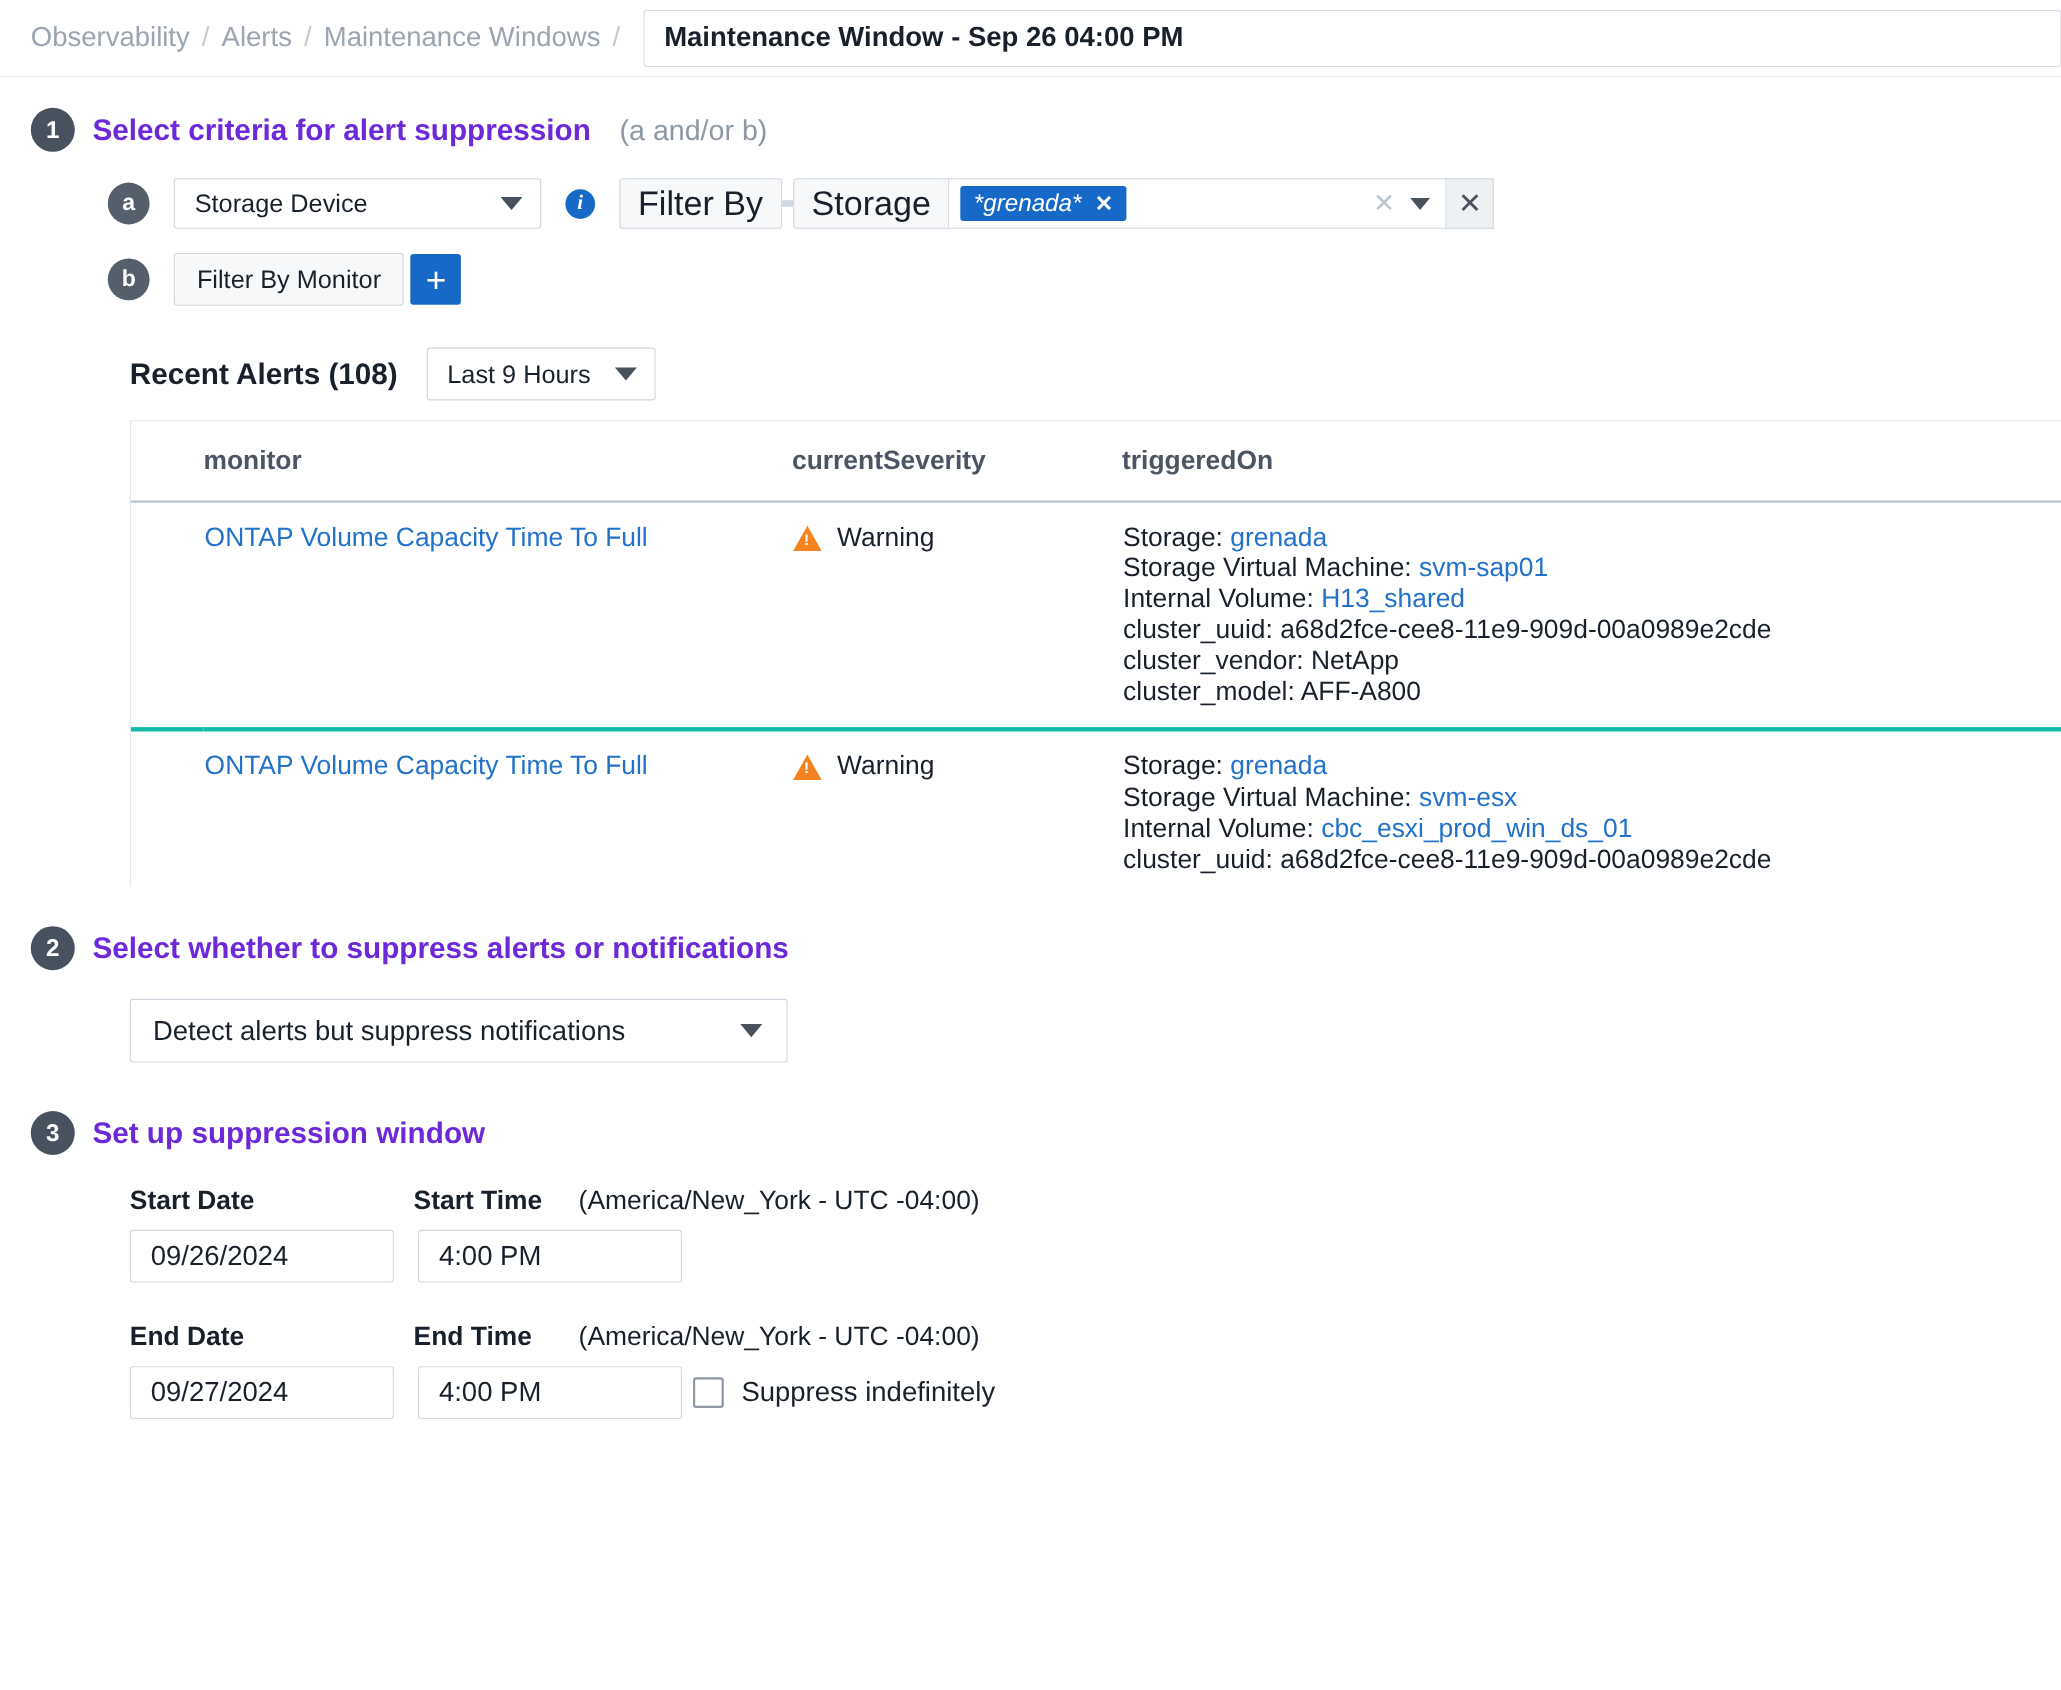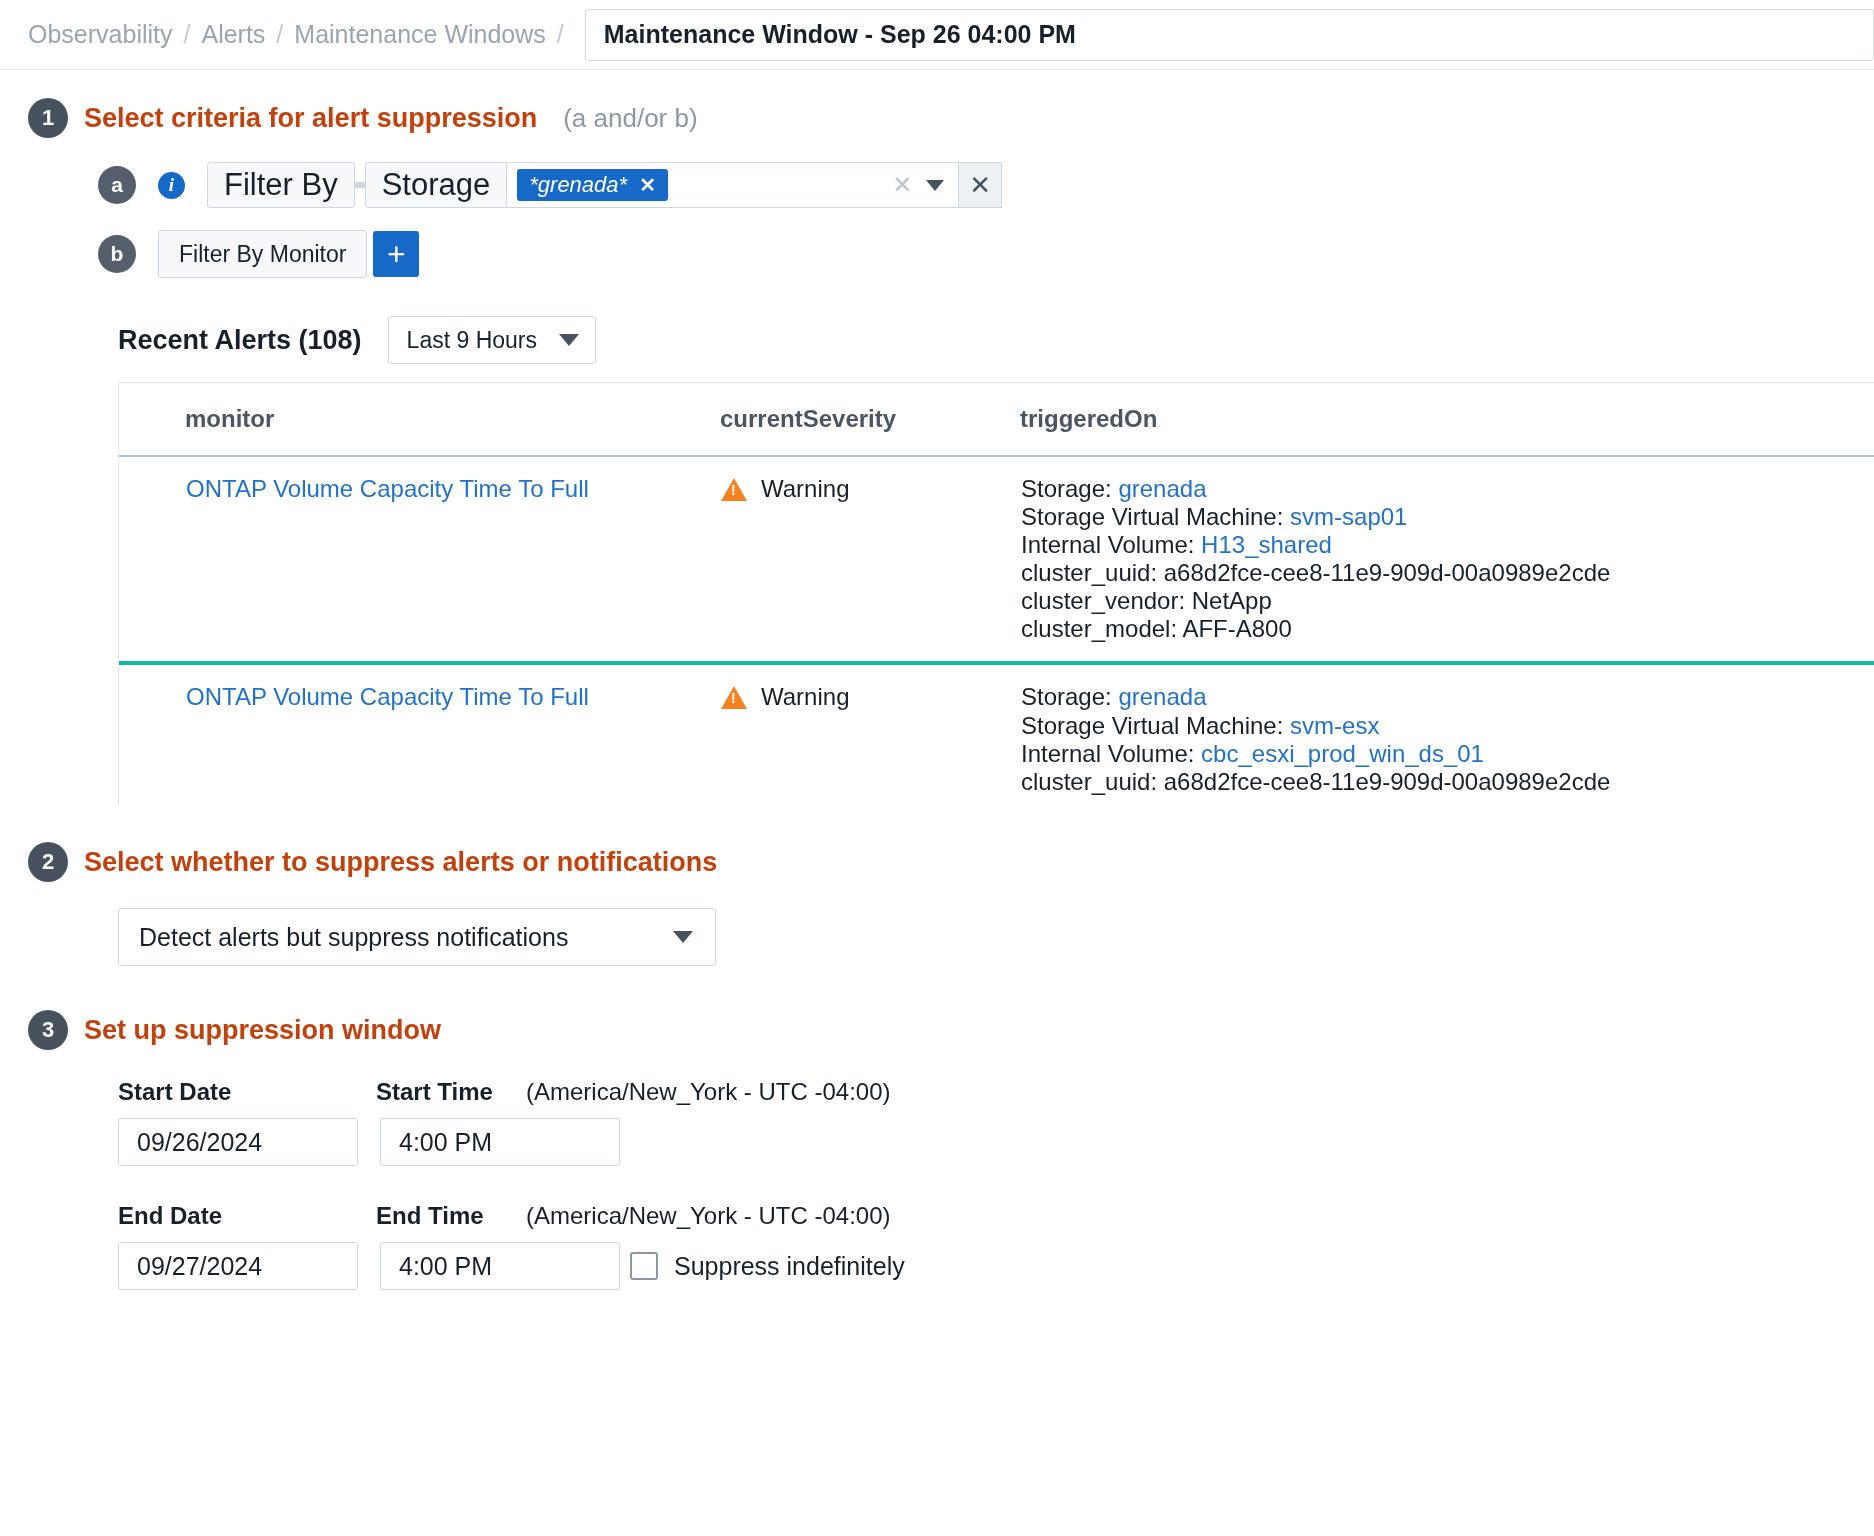--- a/index.html
+++ b/index.html
@@ -73,21 +73,21 @@
     color: #ffffff;
     font-size: 22px;
     font-weight: bold;
     display: flex;
     align-items: center;
     justify-content: center;
   }
   .section-title {
     font-size: 27px;
     font-weight: bold;
-    color: #c2410c;
+    color: #6d28d9;
     white-space: nowrap;
     text-align: right;
   }
   .section-sub {
     font-size: 26px;
     color: #8d98a4;
     margin-left: 10px;
     white-space: nowrap;
   }
 
@@ -450,20 +450,24 @@
 <div class="section" style="margin-top:28px;">
   <div class="section-head">
     <div class="step-badge">1</div>
     <span class="section-title">Select criteria for alert suppression</span>
     <span class="section-sub">(a and/or b)</span>
   </div>
 
   <div class="criteria-row" style="margin-top:24px;">
     <div class="letter-badge">a</div>
 
+    <div class="select-box">
+      <span>Storage Device</span>
+      <span class="caret"></span>
+    </div>
 
     <div class="info-icon">i</div>
 
     <div class="filter-group">
       <div class="pill">Filter By</div>
       <div class="pill-connector"></div>
       <div class="pill" style="border-radius:3px 0 0 3px;">Storage</div>
       <div class="chip-field">
         <div class="chip">
           <span>*grenada*</span>

